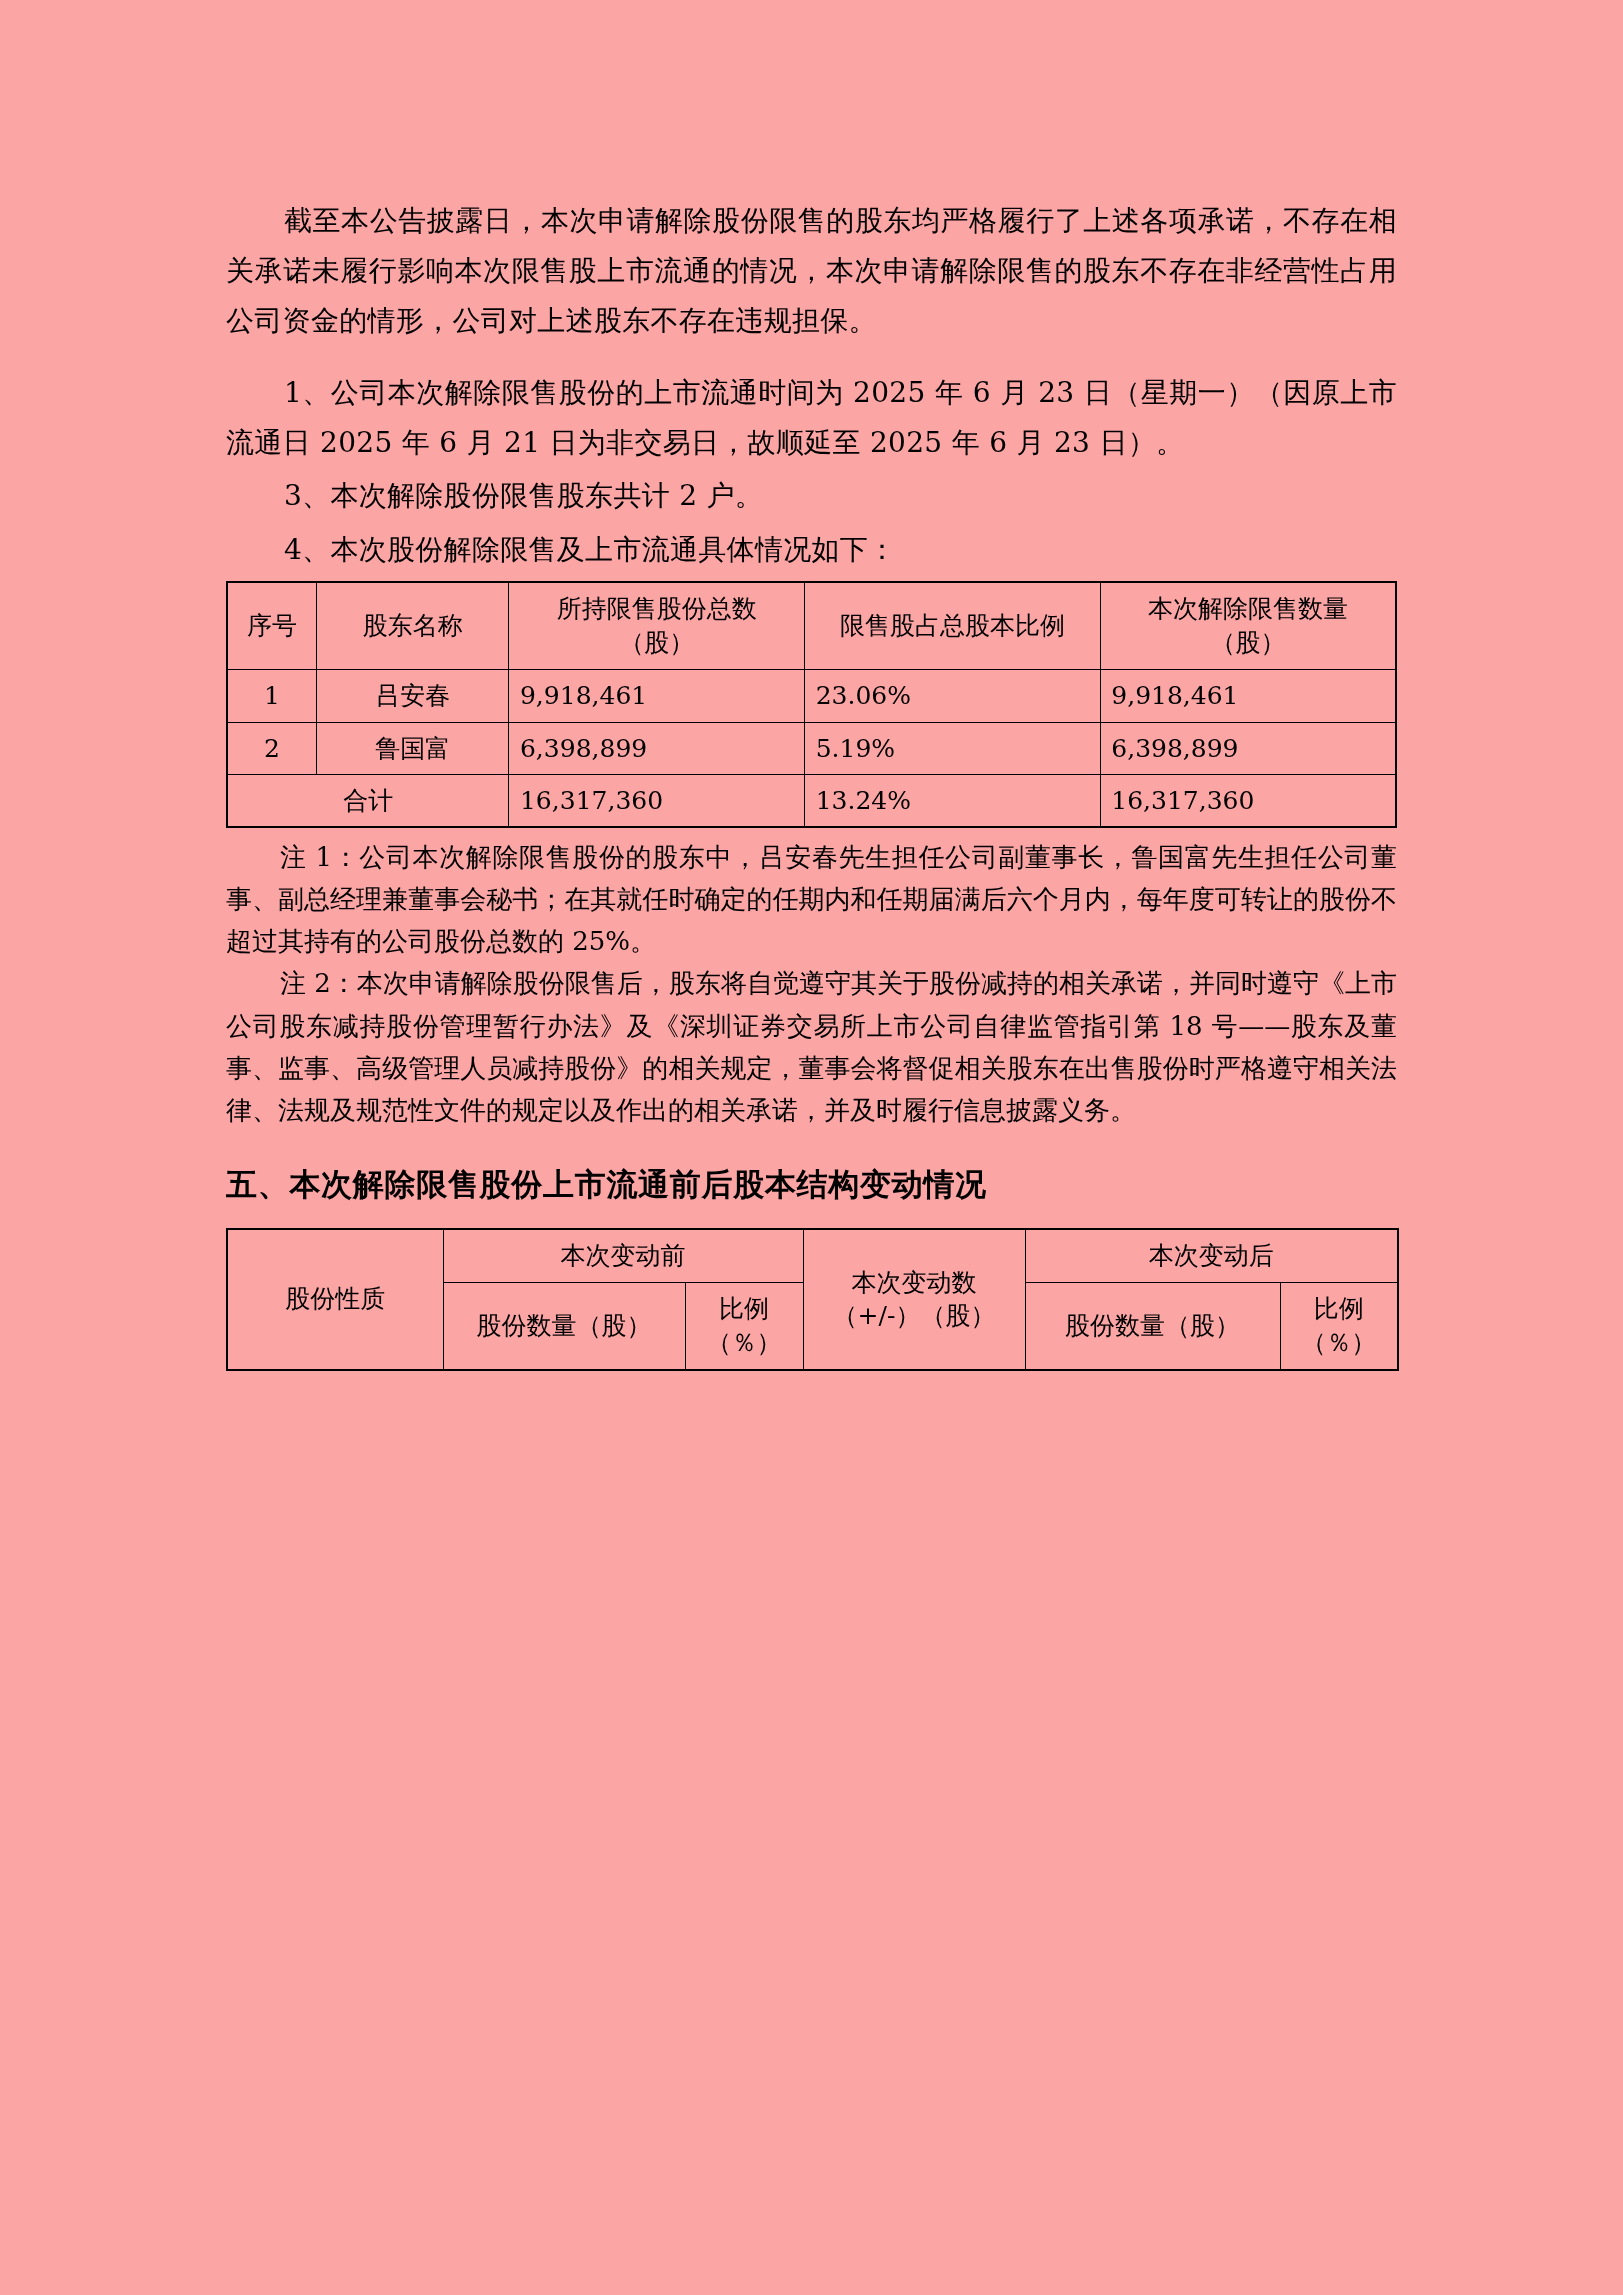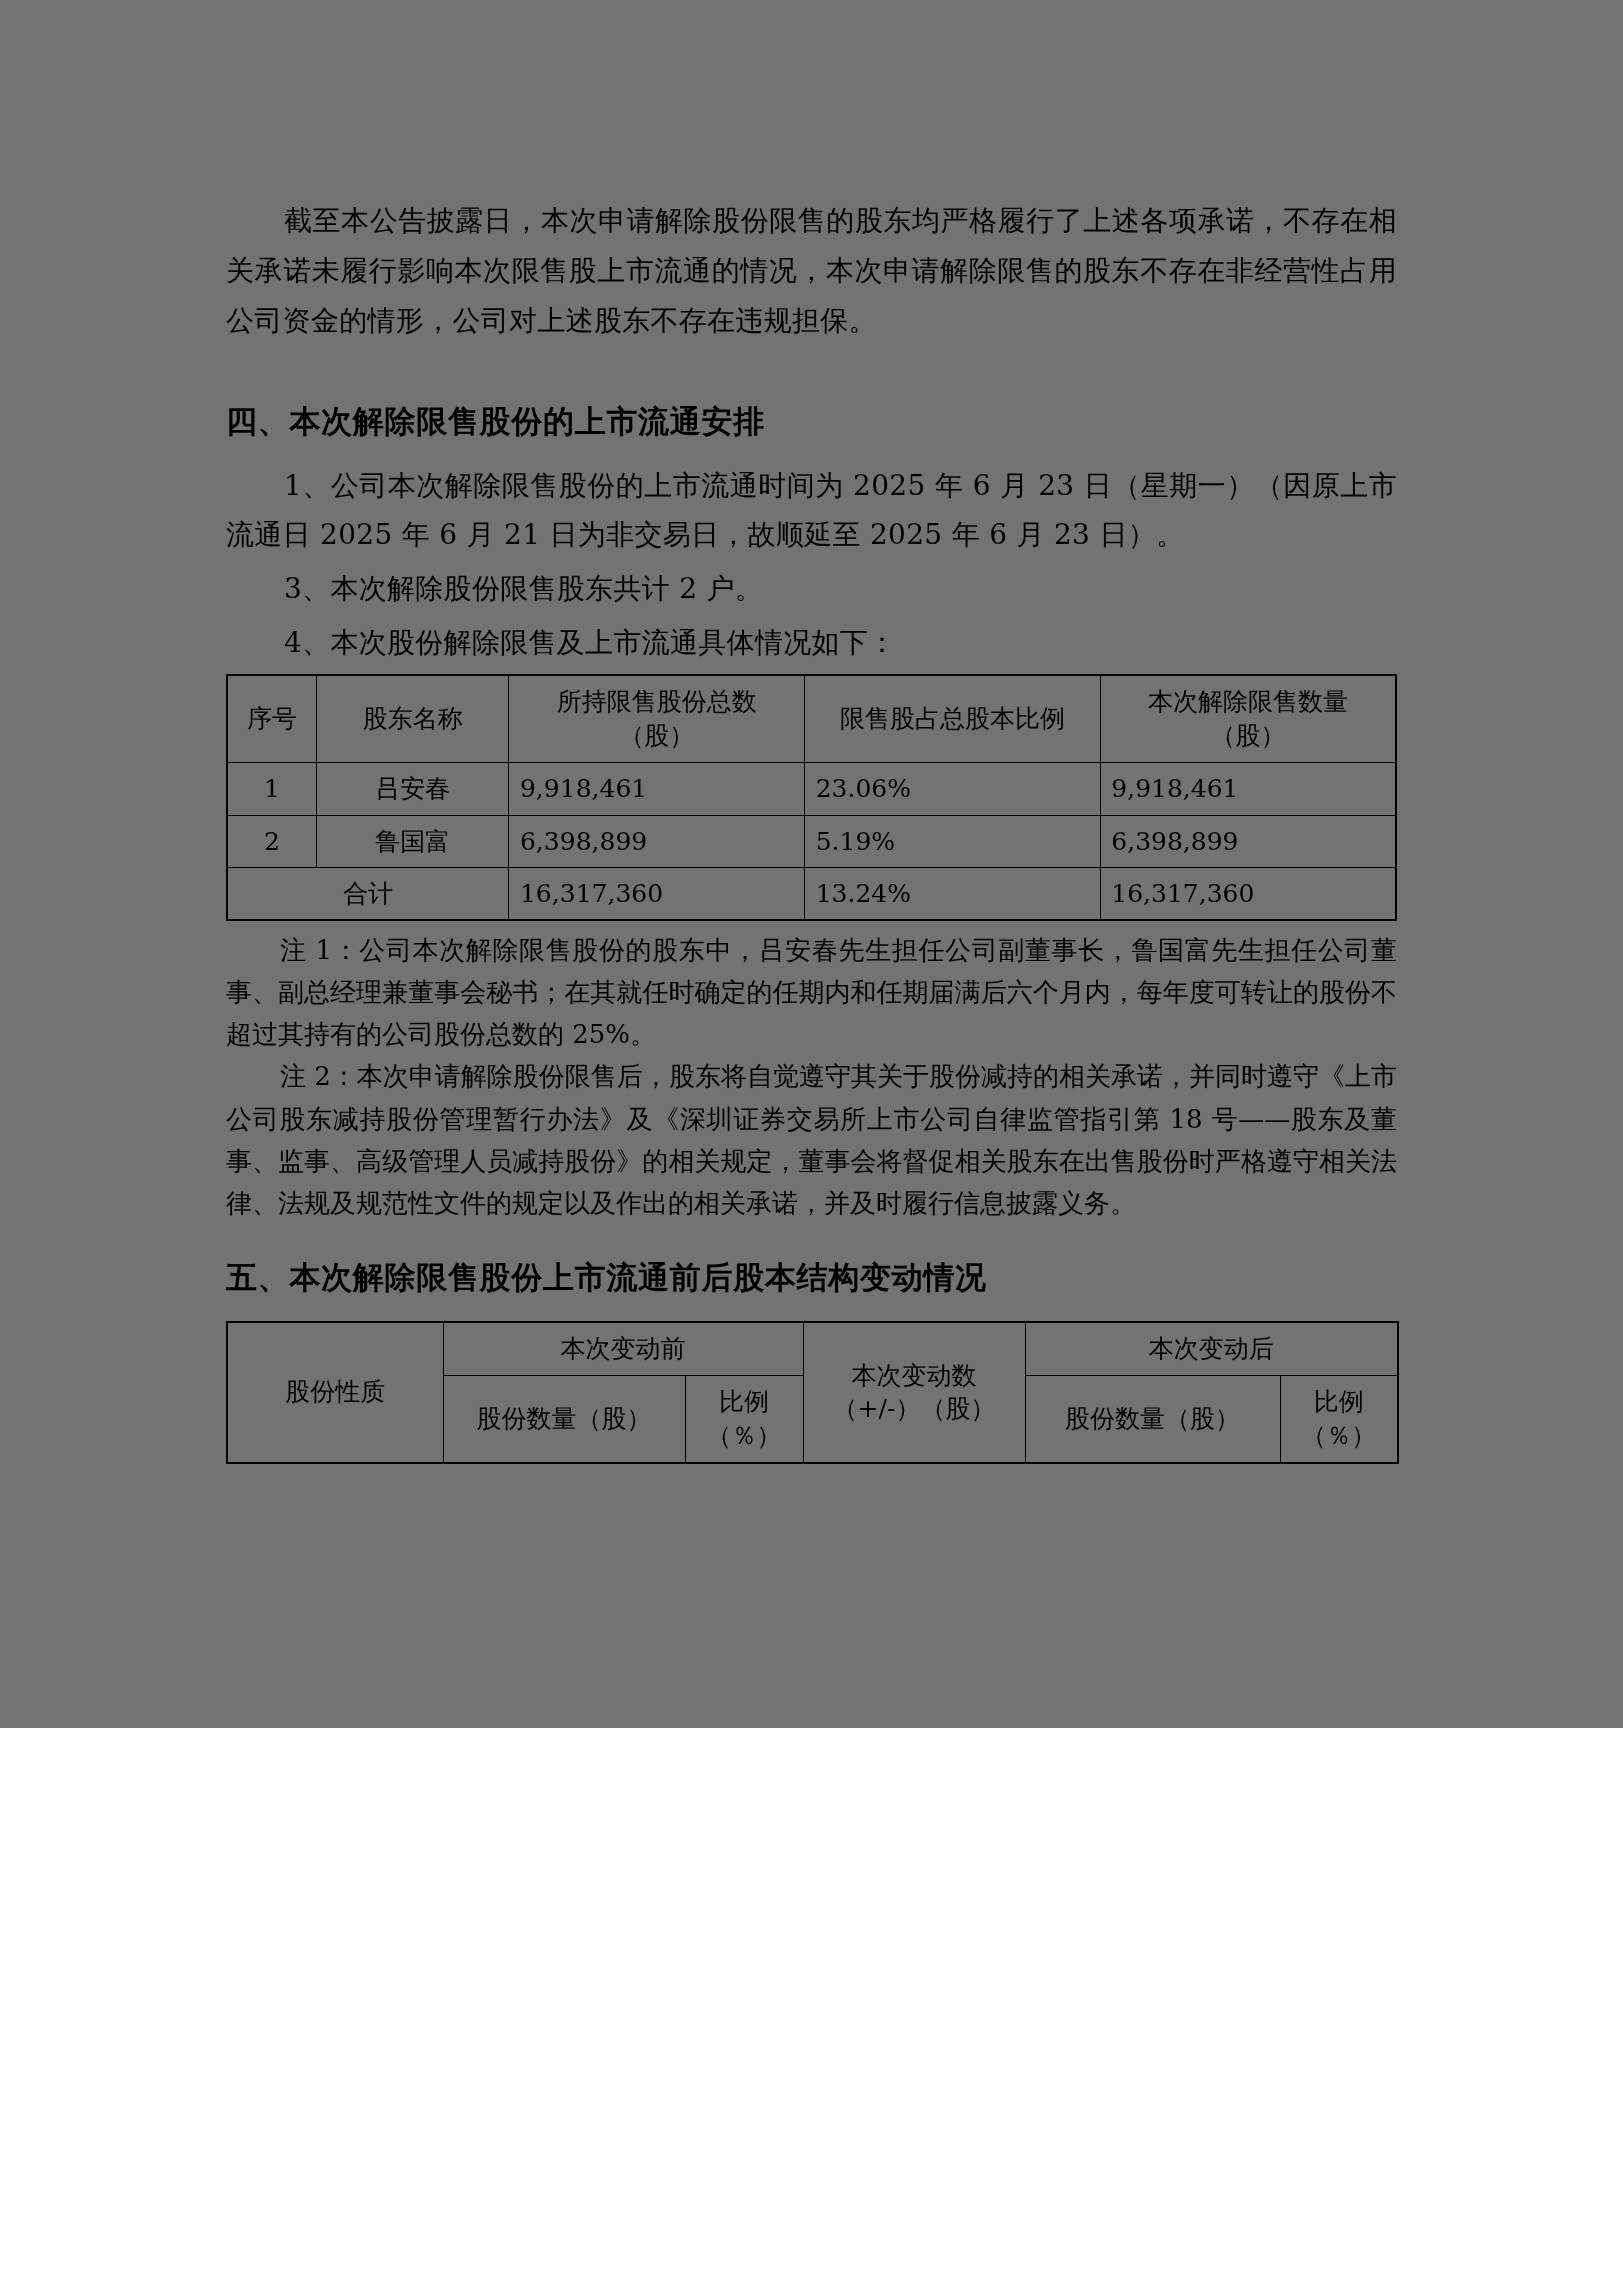--- a/index.html
+++ b/index.html
@@ -6,25 +6,25 @@
     margin: 0;
     padding: 0;
     background: #ffffff;
   }
   body {
     font-family: "DejaVu Serif", "Liberation Serif", serif;
     color: #000000;
   }
   .page {
     width: 1623px;
-    height: 1728px;
+    height: 2295px;
     box-sizing: border-box;
     padding: 196px 226px 76px 226px;
     position: relative;
-    background: #737373;
+    background: #fca5a5;
   }
   .para {
     font-size: 28px;
     line-height: 1.78;
     text-align: justify;
     text-justify: inter-ideograph;
     margin: 0 0 3.9px 0;
     letter-spacing: 0.3px;
   }
   .indent {
@@ -84,21 +84,20 @@
 </style>
 </head>
 <body>
 
 <div class="page">
 
   <p class="para indent">截至本公告披露日，本次申请解除股份限售的股东均严格履行了上述各项承诺，不存在相关承诺未履行影响本次限售股上市流通的情况，本次申请解除限售的股东不存在非经营性占用公司资金的情形，公司对上述股东不存在违规担保。</p>
 
   <div class="spacer-lg"></div>
 
-  <h2 class="h2">四、本次解除限售股份的上市流通安排</h2>
 
   <p class="para indent">1、公司本次解除限售股份的上市流通时间为 2025 年 6 月 23 日（星期一）（因原上市流通日 2025 年 6 月 21 日为非交易日，故顺延至 2025 年 6 月 23 日）。</p>
   <p class="para indent">3、本次解除股份限售股东共计 2 户。</p>
   <p class="para indent">4、本次股份解除限售及上市流通具体情况如下：</p>
 
   <table class="bordered">
     <colgroup>
       <col style="width:85px">
       <col style="width:183px">
       <col style="width:281px">

